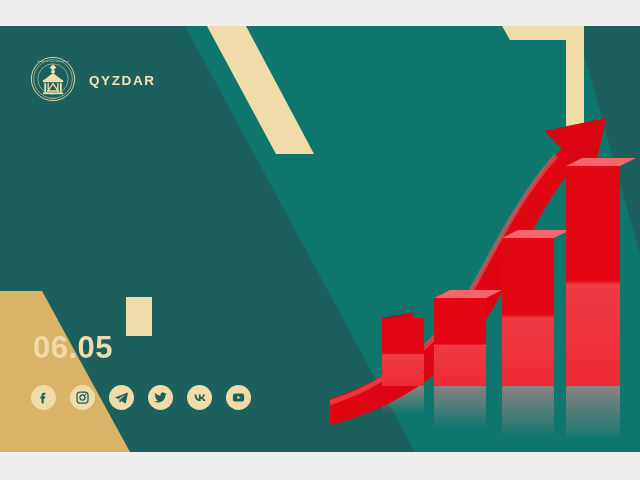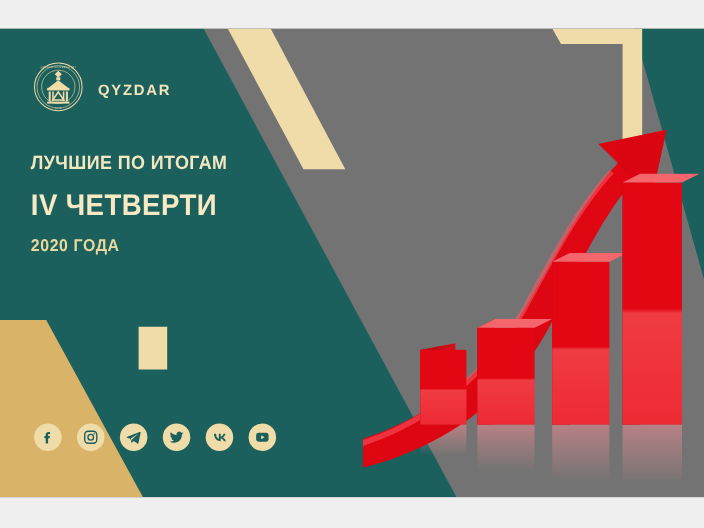--- a/index.html
+++ b/index.html
@@ -13,21 +13,21 @@
     overflow: hidden;
     font-family: "Liberation Sans", sans-serif;
   }
 
   #poster {
     position: absolute;
     left: 0;
     top: 26px;
     width: 640px;
     height: 426px;
-    background: #737373;
+    background: #0f766e;
     overflow: hidden;
   }
 
   
   .layer { position: absolute; }
 
   .teal-main {
     left: 0; top: 0;
     width: 640px; height: 426px;
     background: #1c605d;
@@ -263,26 +263,22 @@
           <text x="50" y="13" text-anchor="middle" letter-spacing="0.6">QYZDAR UNIVERSITETI</text>
           <text x="50" y="93" text-anchor="middle" letter-spacing="0.6">1978</text>
         </g>
       </svg>
     </span>
     <span id="logo-text">
       <span class="ln">QYZDAR</span>
     </span>
   </div>
 
-  <div id="headline">
-    <div class="l1">ЛУЧШИЕ ПО ИТОГАМ</div>
-    <div class="l2">IV ЧЕТВЕРТИ</div>
-    <div class="l3">2020 ГОДА</div>
-  </div>
-
+
+  <div id="date-text">06.05</div>
 
   <div id="social-row">
 
     <span class="social">
       <svg width="15" height="15" viewBox="0 0 24 24" fill="#1c605d">
         <path d="M15.2 4.2h-2.4c-2.3 0-3.9 1.6-3.9 3.9v2.2H7v3.2h1.9V21h3.4v-7.5h2.4l.4-3.2h-2.8V8.4c0-.7.3-1.1 1.1-1.1h1.8z"></path>
       </svg>
     </span>
 
     <span class="social">

